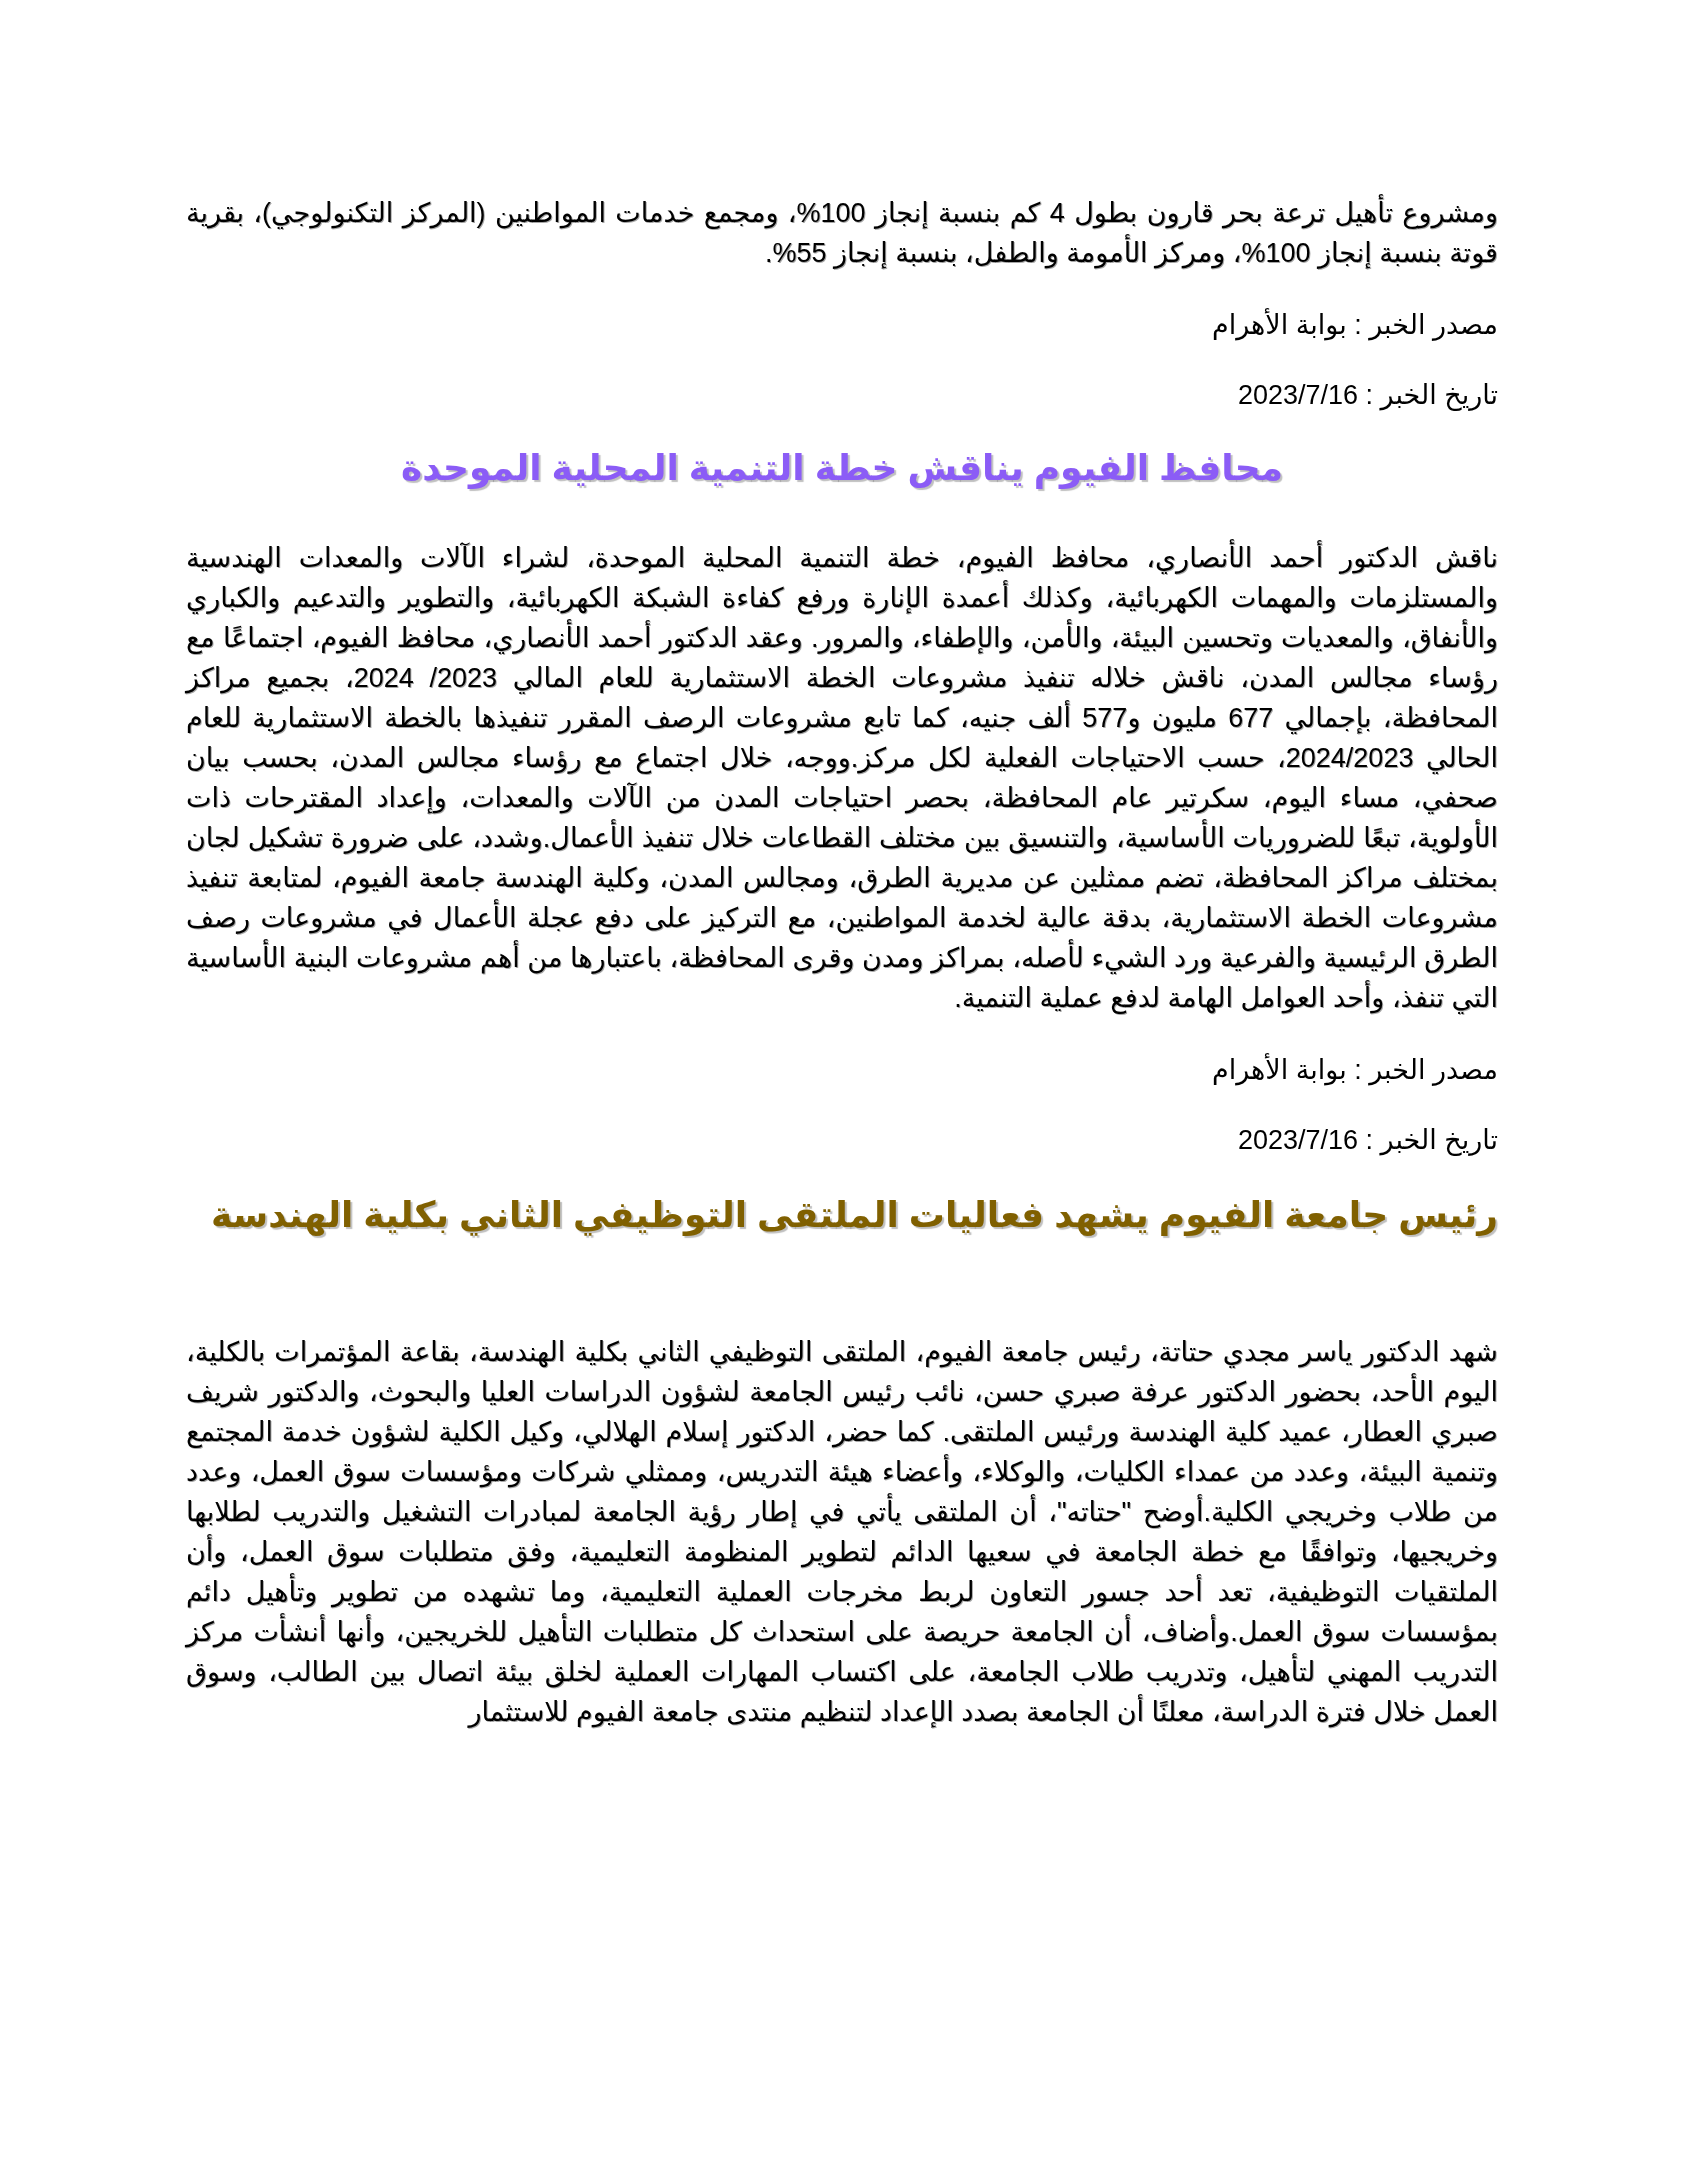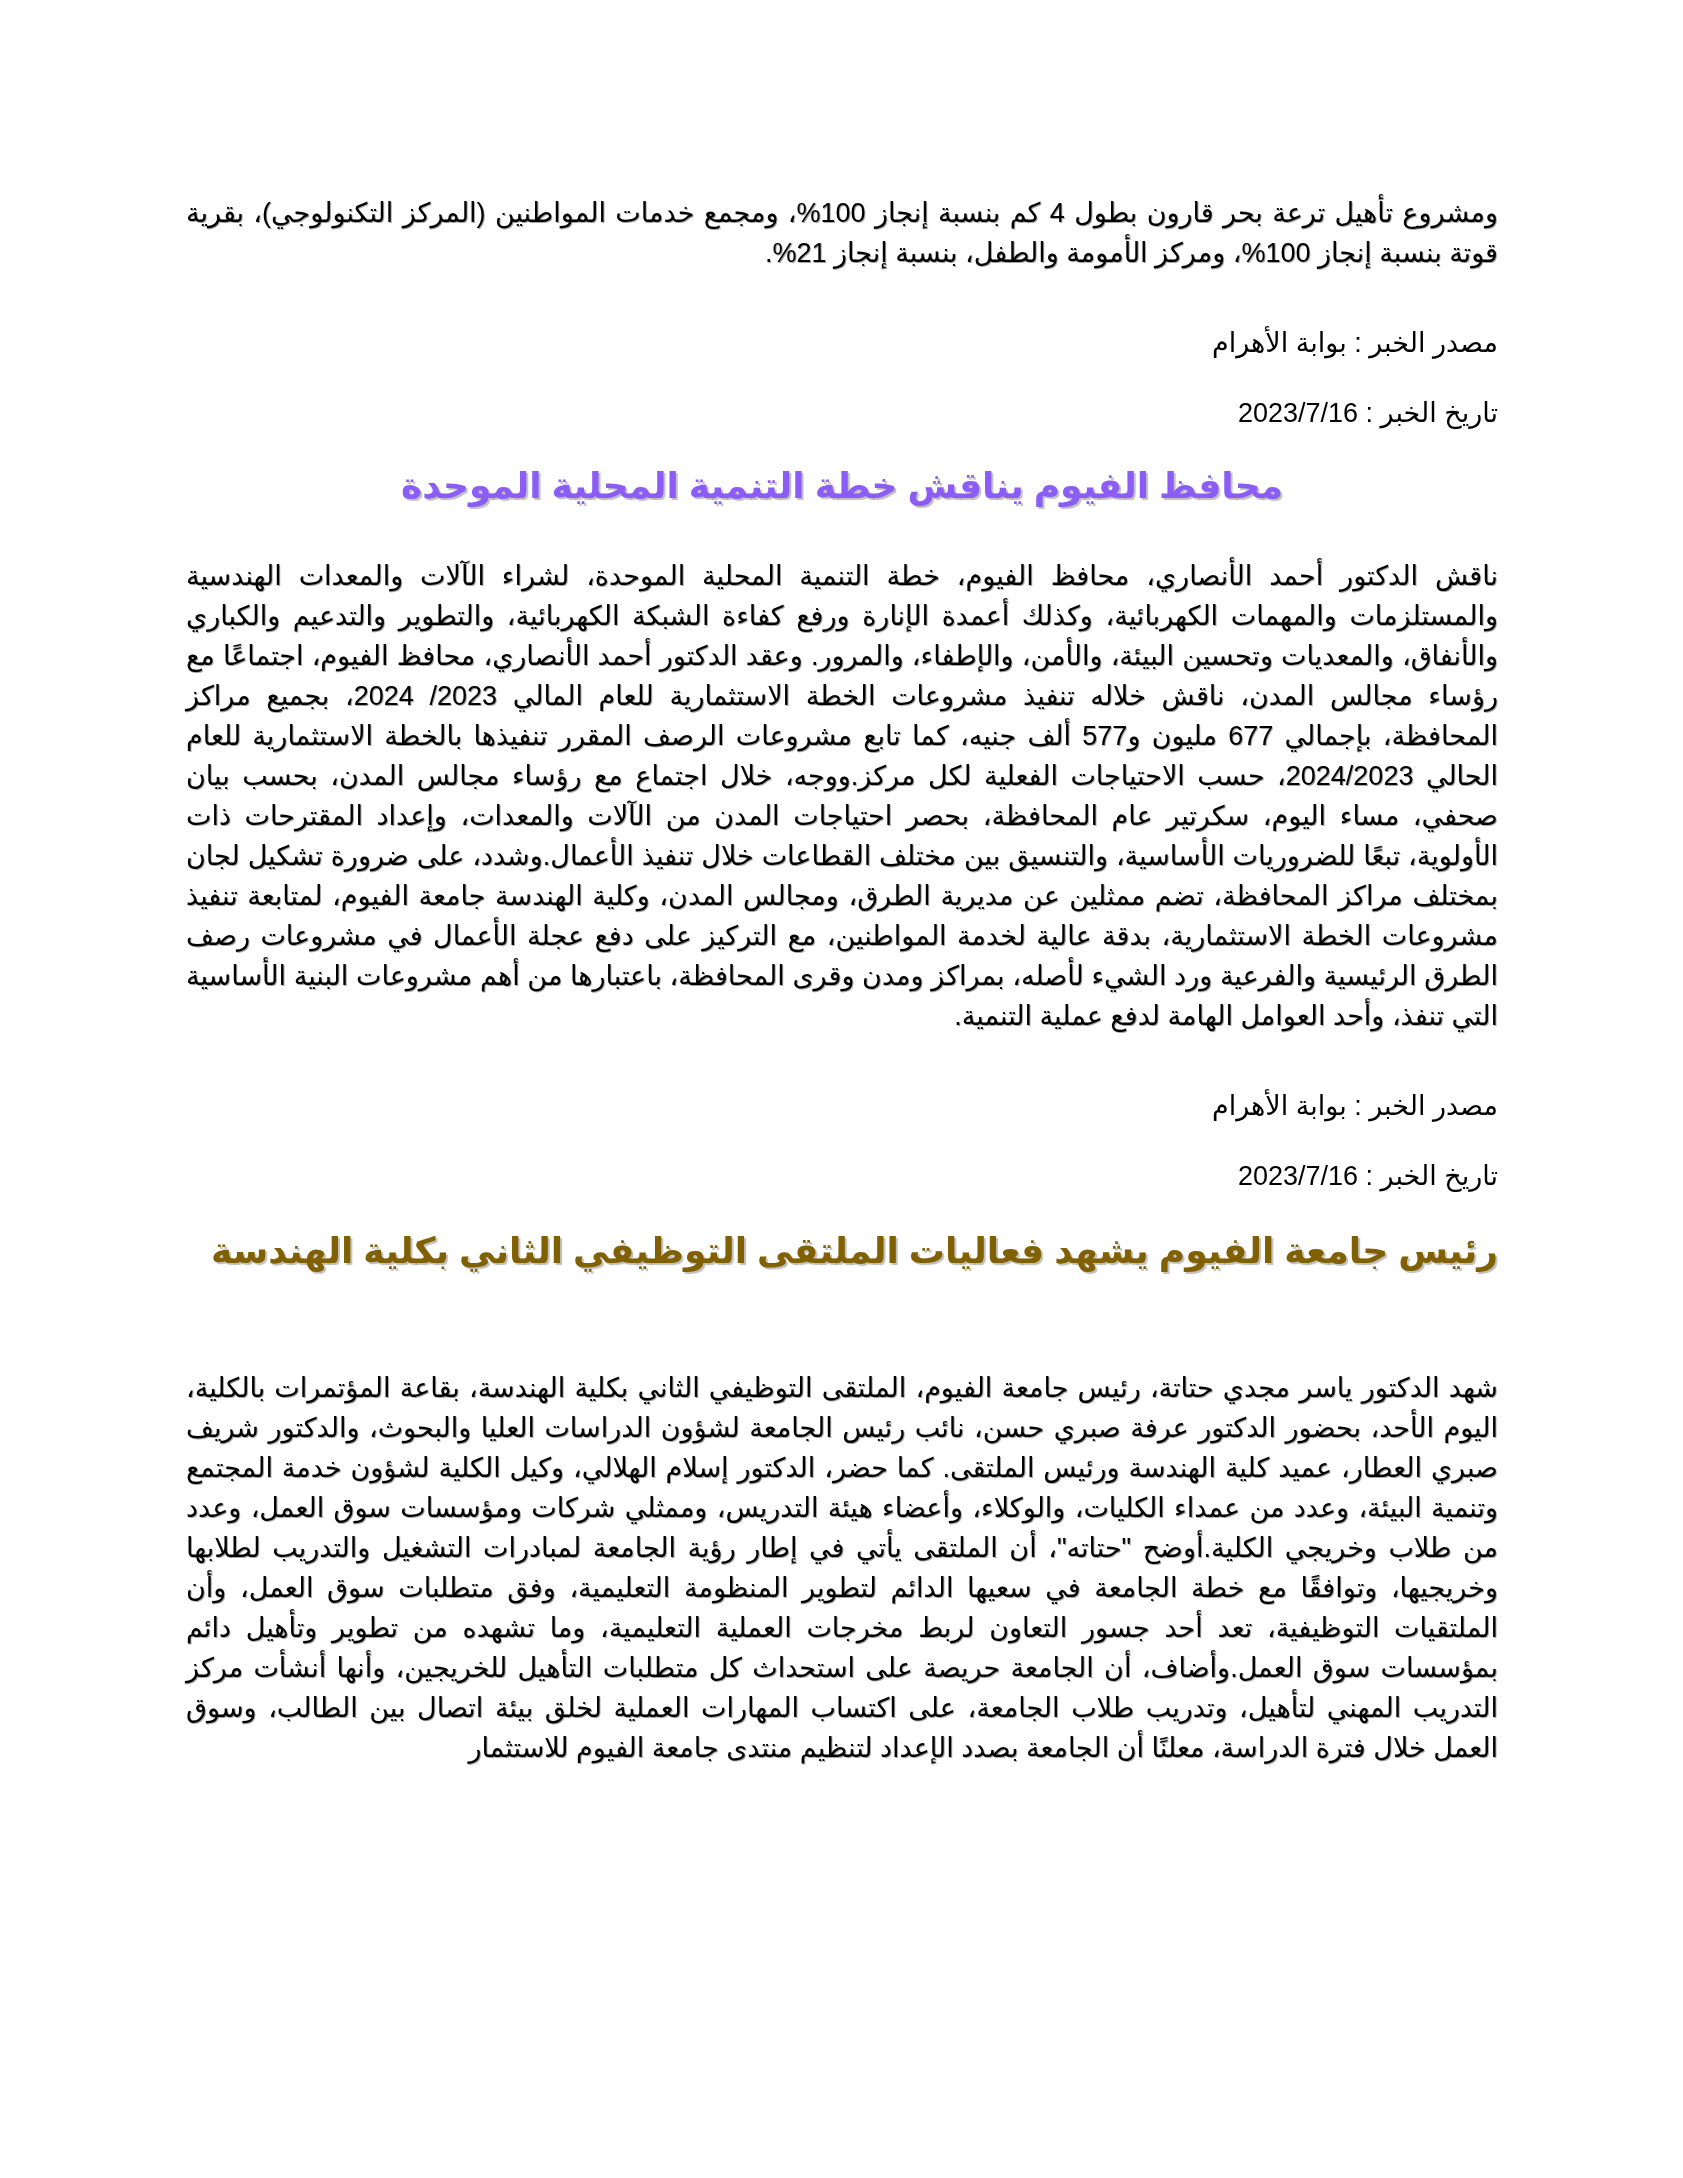--- a/index.html
+++ b/index.html
@@ -10,38 +10,38 @@
     font-family: "Liberation Sans", "DejaVu Sans", sans-serif;
     color: #000;
   }
   .para {
     font-size: 27px; line-height: 40px; margin: 0;
     text-align: justify; text-align-last: right;
     text-shadow: 1px 1px 0 rgba(0,0,0,0.35);
     letter-spacing: -0.2px;
   }
   .meta { font-size: 27px; line-height: 40px; margin: 0; }
-  .meta-source { margin-top: 50px; }
+  .meta-source { margin-top: 32px; }
   .meta-date { margin-top: 30px; }
   .headline {
     font-family: "Liberation Sans", "DejaVu Sans", sans-serif;
     font-weight: bold; font-size: 36px; line-height: 50px;
     color: #806000; text-align: center; margin: 0;
     text-shadow: 2px 2px 1px rgba(0,0,0,0.25);
   }
   .h1 { margin-top: 28px; }
   .body1 { margin-top: 45px; }
   .h2 { margin-top: 30px; }
   .body2 { margin-top: 92px; }
 </style>
 </head>
 <body>
 
 <div class="page">
-  <p class="para">ومشروع تأهيل ترعة بحر قارون بطول 4 كم بنسبة إنجاز 100%، ومجمع خدمات المواطنين (المركز التكنولوجي)، بقرية قوتة بنسبة إنجاز 100%، ومركز الأمومة والطفل، بنسبة إنجاز 21%.</p>
+  <p class="para">ومشروع تأهيل ترعة بحر قارون بطول 4 كم بنسبة إنجاز 100%، ومجمع خدمات المواطنين (المركز التكنولوجي)، بقرية قوتة بنسبة إنجاز 100%، ومركز الأمومة والطفل، بنسبة إنجاز 55%.</p>
 
   <p class="meta meta-source">مصدر الخبر : بوابة الأهرام</p>
   <p class="meta meta-date">تاريخ الخبر : 2023/7/16</p>
 
   <h2 class="headline h1" style="color: #8b5cf6;">محافظ الفيوم يناقش خطة التنمية المحلية الموحدة</h2>
   <p class="para body1">ناقش الدكتور أحمد الأنصاري، محافظ الفيوم، خطة التنمية المحلية الموحدة، لشراء الآلات والمعدات الهندسية والمستلزمات والمهمات الكهربائية، وكذلك أعمدة الإنارة ورفع كفاءة الشبكة الكهربائية، والتطوير والتدعيم والكباري والأنفاق، والمعديات وتحسين البيئة، والأمن، والإطفاء، والمرور. وعقد الدكتور أحمد الأنصاري، محافظ الفيوم، اجتماعًا مع رؤساء مجالس المدن، ناقش خلاله تنفيذ مشروعات الخطة الاستثمارية للعام المالي 2023/ 2024، بجميع مراكز المحافظة، بإجمالي 677 مليون و577 ألف جنيه، كما تابع مشروعات الرصف المقرر تنفيذها بالخطة الاستثمارية للعام الحالي 2024/2023، حسب الاحتياجات الفعلية لكل مركز.ووجه، خلال اجتماع مع رؤساء مجالس المدن، بحسب بيان صحفي، مساء اليوم، سكرتير عام المحافظة، بحصر احتياجات المدن من الآلات والمعدات، وإعداد المقترحات ذات الأولوية، تبعًا للضروريات الأساسية، والتنسيق بين مختلف القطاعات خلال تنفيذ الأعمال.وشدد، على ضرورة تشكيل لجان بمختلف مراكز المحافظة، تضم ممثلين عن مديرية الطرق، ومجالس المدن، وكلية الهندسة جامعة الفيوم، لمتابعة تنفيذ مشروعات الخطة الاستثمارية، بدقة عالية لخدمة المواطنين، مع التركيز على دفع عجلة الأعمال في مشروعات رصف الطرق الرئيسية والفرعية ورد الشيء لأصله، بمراكز ومدن وقرى المحافظة، باعتبارها من أهم مشروعات البنية الأساسية التي تنفذ، وأحد العوامل الهامة لدفع عملية التنمية.</p>
 
   <p class="meta meta-source">مصدر الخبر : بوابة الأهرام</p>
   <p class="meta meta-date">تاريخ الخبر : 2023/7/16</p>
 

